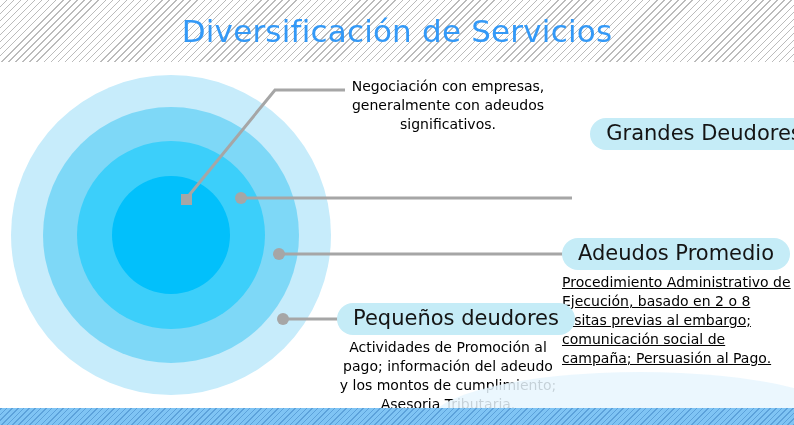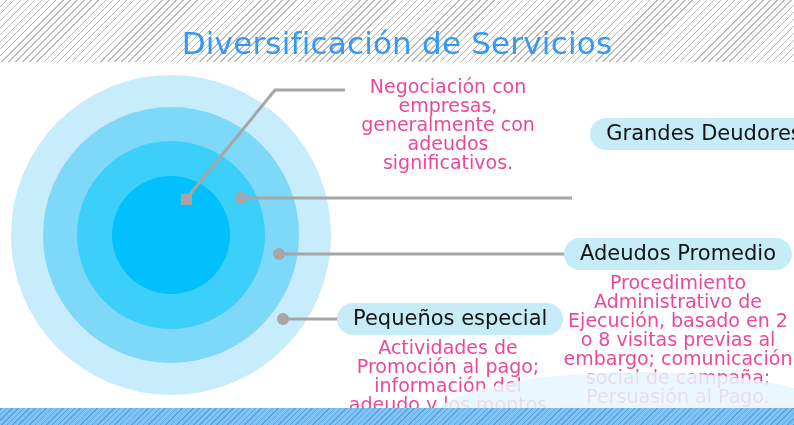--- a/index.html
+++ b/index.html
@@ -33,21 +33,20 @@
     position: absolute;
     left: 0; top: 0;
     width: 794px;
     text-align: center;
     line-height: 62px;
     font-size: 31px;
     font-family: "DejaVu Sans", sans-serif;
     color: #3399f7;
     letter-spacing: 0.2px;
     white-space: nowrap;
-    margin-top: 12px;
   }
 
   
   #footer-band {
     position: absolute;
     left: 0; top: 408px;
     width: 794px; height: 17px;
     background-color: #7fc4f4;
     background-image: repeating-linear-gradient(
         -45deg,
@@ -111,41 +110,42 @@
     background: #c5ecf7;
     border-radius: 16px;
     padding: 2px 16px 4px 16px;
     font-size: 21px;
     color: #141414;
     font-family: "DejaVu Sans", sans-serif;
     white-space: nowrap;
     line-height: 26px;
   }
   .body-text {
-    font-size: 19px;
-    color: #ec4899;
+    font-size: 14px;
+    color: #000000;
     font-family: "DejaVu Sans", sans-serif;
     line-height: 19px;
     margin-top: 3px;
   }
 
   #callout-personas-morales {
     left: 341px; top: 74px;
     width: 214px;
     text-align: center;
   }
   #callout-grandes-deudores {
     left: 588px; top: 118px;
     width: 232px;
     text-align: center;
   }
   #callout-adeudos-promedio {
     left: 562px; top: 238px;
     width: 232px;
-    text-align: center;
+    text-align: left;
+    text-decoration: underline;
   }
   #callout-pequenos-deudores {
     left: 337px; top: 303px;
     width: 222px;
     text-align: center;
   }
 </style>
 </head>
 <body>
 
@@ -182,18 +182,18 @@
 <div class="callout" id="callout-grandes-deudores">
   <div class="pill">Grandes Deudores</div>
 </div>
 
 <div class="callout" id="callout-adeudos-promedio">
   <div class="pill">Adeudos Promedio</div>
   <div class="body-text">Procedimiento Administrativo de Ejecución, basado en 2 o 8 visitas previas al embargo; comunicación social de campaña; Persuasión al Pago.</div>
 </div>
 
 <div class="callout" id="callout-pequenos-deudores">
-  <div class="pill">Pequeños especial</div>
+  <div class="pill">Pequeños deudores</div>
   <div class="body-text">Actividades de Promoción al pago; información del adeudo y los montos de cumplimiento; Asesoria Tributaria.</div>
 </div>
 
 <div id="footer-swoosh"></div>
 <div id="footer-band"></div>
 
 </body></html>

